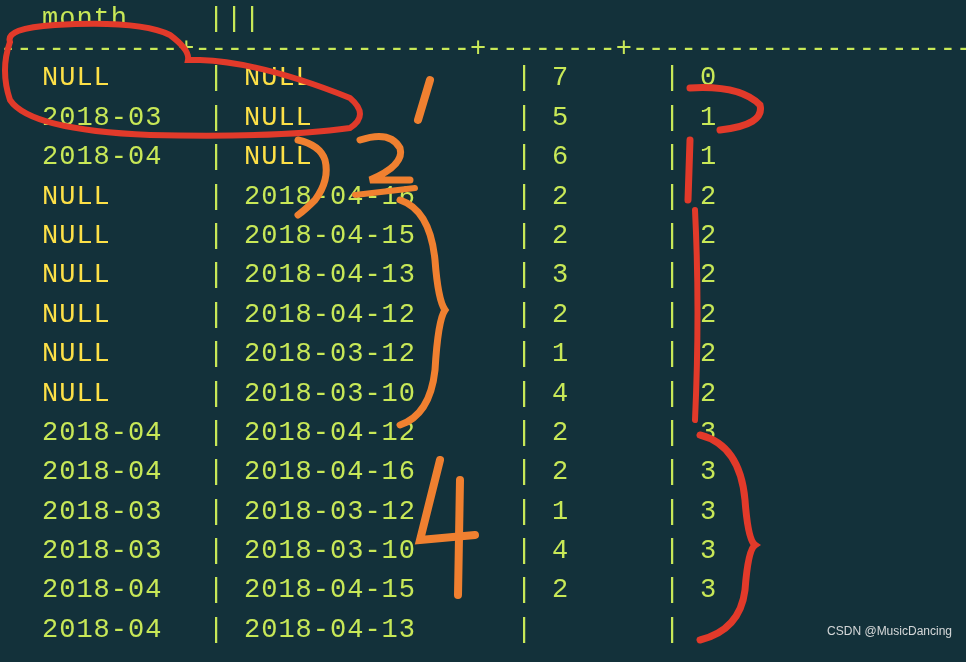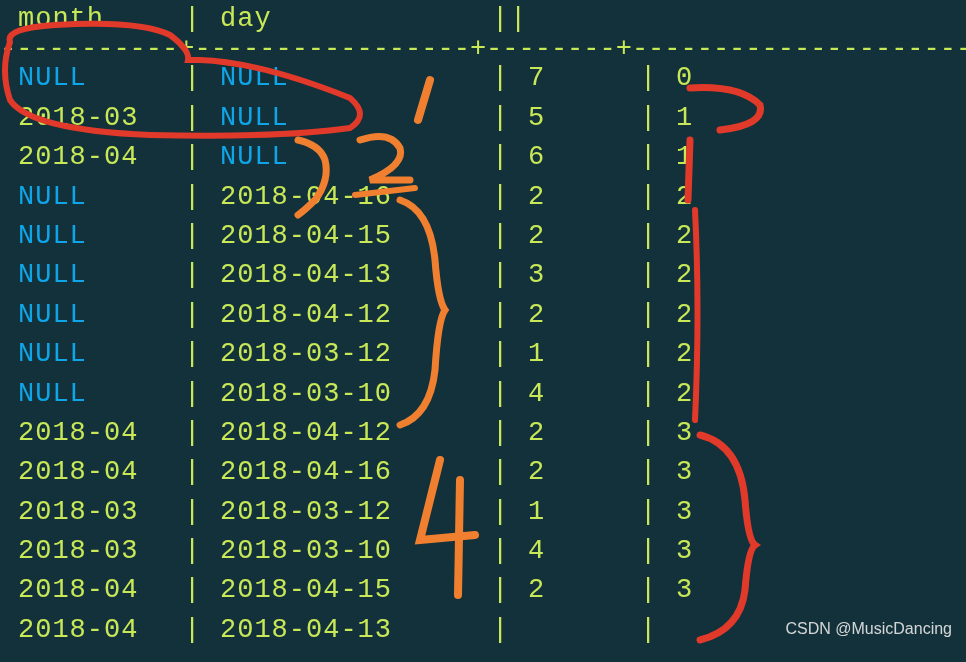--- a/index.html
+++ b/index.html
@@ -17,65 +17,65 @@
     .terminal {
       padding: 0;
       line-height: 1.46;
       position: relative;
     }
     .row {
       display: flex;
       white-space: pre;
       height: 39.4px;
       align-items: center;
+      margin-left: 24px;
     }
     .col {
       overflow: hidden;
     }
     .col-month { width: 184px; padding-left: 18px; }
     .col-day { width: 290px; padding-left: 18px; }
     .col-uv { width: 130px; padding-left: 18px; }
     .col-grouping { width: 250px; padding-left: 18px; }
     .sep { color: #c8e857; width: 18px; text-align: left; }
     .header-row .col { color: #c8e857; }
     .divider {
       color: #c8e857;
       letter-spacing: 0px;
       white-space: pre;
       height: 20px;
       line-height: 20px;
       overflow: hidden;
     }
-    .null-val { color: #0ea5e9; }
+    .null-val { color: #fde047; }
     .data-val { color: #c8e857; }
     .annotation-layer {
       position: absolute;
       top: 0; left: 0;
       width: 966px; height: 662px;
       pointer-events: none;
     }
     .watermark {
       position: absolute;
       right: 14px;
       bottom: 24px;
       color: #e8e8e8;
       font-family: Arial, sans-serif;
-      font-size: 16px;
+      font-size: 12px;
       letter-spacing: 0;
       opacity: 0.9;
     }
   </style>
 </head>
 <body>
 
 <div class="terminal">
   <div class="row header-row">
     <span class="col col-month">month</span>
     <span class="sep">|</span>
-    <span class="col col-day">day</span>
     <span class="sep">|</span>
     <span class="sep">|</span>
   </div>
   <div class="divider">-----------+-----------------+--------+-----------------------</div>
   <div id="rows-container">
       <div class="row"><span class="col col-month null-val">NULL</span><span class="sep">|</span><span class="col col-day null-val">NULL</span><span class="sep">|</span><span class="col col-uv data-val">7</span><span class="sep">|</span><span class="col col-grouping data-val">0</span></div>
       <div class="row"><span class="col col-month data-val">2018-03</span><span class="sep">|</span><span class="col col-day null-val">NULL</span><span class="sep">|</span><span class="col col-uv data-val">5</span><span class="sep">|</span><span class="col col-grouping data-val">1</span></div>
       <div class="row"><span class="col col-month data-val">2018-04</span><span class="sep">|</span><span class="col col-day null-val">NULL</span><span class="sep">|</span><span class="col col-uv data-val">6</span><span class="sep">|</span><span class="col col-grouping data-val">1</span></div>
       <div class="row"><span class="col col-month null-val">NULL</span><span class="sep">|</span><span class="col col-day data-val">2018-04-16</span><span class="sep">|</span><span class="col col-uv data-val">2</span><span class="sep">|</span><span class="col col-grouping data-val">2</span></div>
       <div class="row"><span class="col col-month null-val">NULL</span><span class="sep">|</span><span class="col col-day data-val">2018-04-15</span><span class="sep">|</span><span class="col col-uv data-val">2</span><span class="sep">|</span><span class="col col-grouping data-val">2</span></div>

